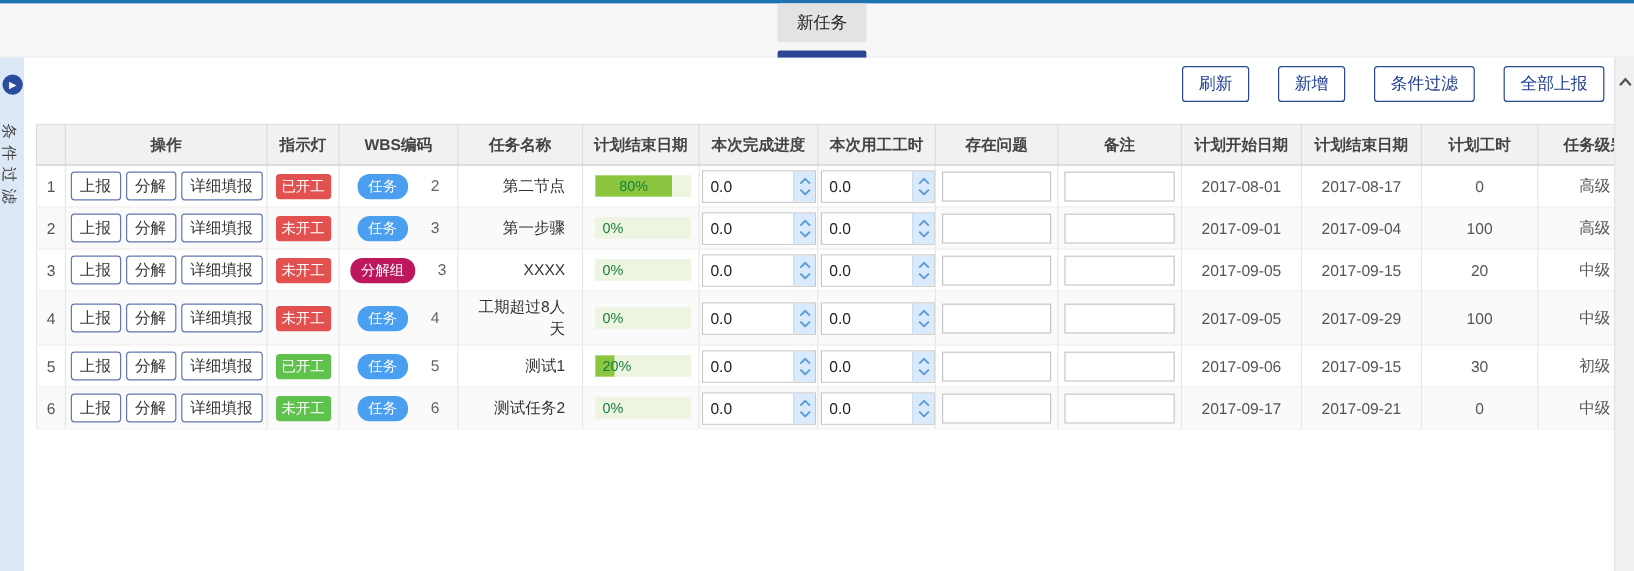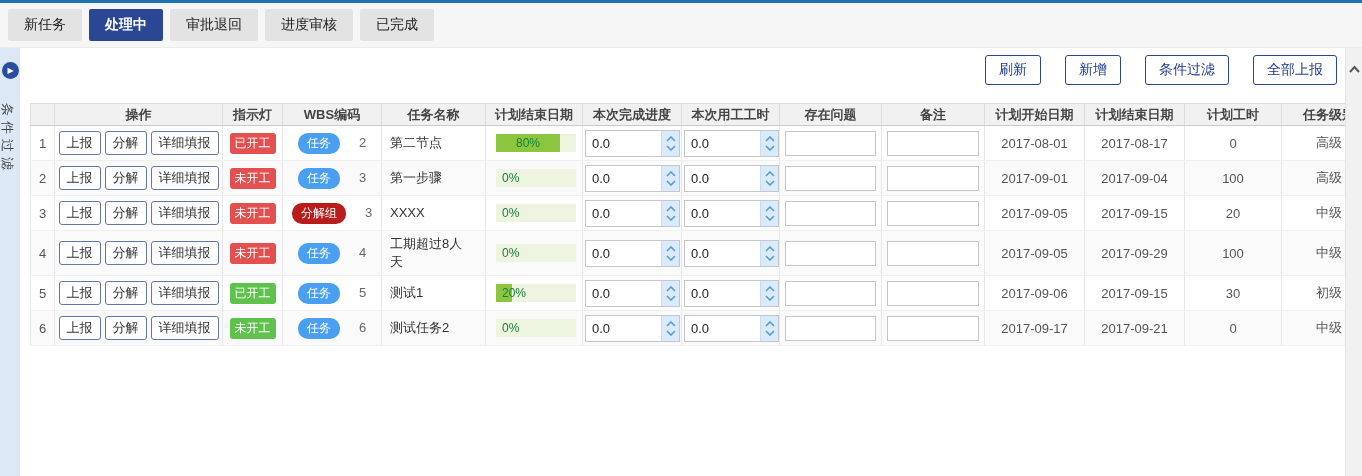--- a/index.html
+++ b/index.html
@@ -1,44 +1,44 @@
 <!DOCTYPE html>
 <html><head>
 <meta charset="utf-8">
 <style>
   * { margin:0; padding:0; box-sizing:border-box; }
   html,body { width:1362px; height:476px; overflow:hidden; background:#fff;
     font-family:"Liberation Sans","DejaVu Sans",sans-serif; }
   .topline { position:absolute; top:0; left:0; width:1362px; height:3px; background:#1f72b2; }
   .tabbar { position:absolute; top:3px; left:0; width:1362px; height:45px; background:#f6f6f6;
-    border-bottom:1px solid #ebebeb; display:flex; align-items:center; padding-left:8px; gap:7px; }
+    border-bottom:1px solid #ebebeb; display:flex; align-items:center; padding-left:8px; gap:7px;flex-direction:column; }
   .tab { padding:7px 16px; font-size:14px; background:#e3e3e3; color:#222; border-radius:2px;
     cursor:pointer; white-space:nowrap; }
   .tab.active { background:#2b4693; color:#fff; font-weight:bold; }
   .content { position:absolute; top:48px; left:0; width:1362px; bottom:0; background:#fff; }
   .side-strip { position:absolute; left:0; top:0; bottom:0; width:20px; background:#dde8f7; }
   .expander { position:absolute; left:2px; top:14px; width:17px; height:17px; border-radius:50%;
     background:#2b4b9e; color:#fff; font-size:8px; line-height:17px; text-align:center; cursor:pointer; }
   .filter-label { position:absolute; left:16px; top:55px; transform-origin:0 0; transform:rotate(90deg);
     font-size:13px; color:#444; letter-spacing:5px; white-space:nowrap; }
   .vscroll { position:absolute; right:0; top:0; bottom:0; width:17px; background:#f1f1f1;
     border-left:1px solid #e3e3e3; }
   .scroll-up { position:absolute; top:12px; left:2px; cursor:pointer; }
   .toolbar { position:absolute; right:25px; top:7px; display:flex; gap:24px; }
   .tbtn { background:#fff; border:1px solid #2b4693; color:#1d3c8f; font-size:14px;
     padding:5px 13px; border-radius:3px; cursor:pointer; white-space:nowrap; }
   .grid-wrap { position:absolute; left:30px; top:55px; width:1315px; overflow:hidden; }
   table { border-collapse:collapse; table-layout:fixed; width:1346px; }
-  th { height:22px; background:#f1f1f1; font-size:13px; color:#444; font-weight:bold;
+  th { height:34px; background:#f1f1f1; font-size:13px; color:#444; font-weight:bold;
     border:1px solid #ddd; border-bottom:1px solid #ccc; text-align:center; }
   td { height:35px; border-right:1px solid #e7e7e7; border-bottom:1px solid #efefef;
     font-size:13px; color:#555; text-align:center; padding:0 2px; vertical-align:middle; }
   td:first-child { border-left:1px solid #e7e7e7; }
   tr.even td { background:#fafafa; }
-  .cell-name { text-align:left; padding:4px 14px 4px 8px; color:#333; font-size:13px; line-height:18px; }
+  .cell-name { text-align:right; padding:4px 14px 4px 8px; color:#333; font-size:13px; line-height:18px; }
   .actions { display:flex; gap:4px; justify-content:center; align-items:center; }
   .abtn { border:1px solid #6377ae; background:#fff; color:#333; font-size:13px;
     padding:2px 7px; border-radius:3px; cursor:pointer; white-space:nowrap; }
   .ind { display:inline-block; color:#fff; font-size:12px; padding:2px 5px; border-radius:3px; }
   .wbs-pill { display:inline-block; color:#fff; font-size:12px; padding:2px 9px; border-radius:10px;
     margin-right:19px; }
   .wbs-num { color:#666; font-size:13px; }
   .prog { position:relative; width:80px; height:18px; background:#edf4df; margin-left:8px; overflow:hidden; }
   .prog-fill { position:absolute; left:0; top:0; bottom:0; background:#8cc63e; }
   .prog-label { position:absolute; top:2px; font-size:12px; color:#15803d; }
@@ -235,21 +235,21 @@
     <td>
               <div class="actions">
                 <button class="abtn">上报</button>
                 <button class="abtn">分解</button>
                 <button class="abtn">详细填报</button>
               </div>
             </td>
     <td>
       <span class="ind" style="background: rgb(226, 80, 80);">未开工</span></td>
     <td>
-      <span class="wbs-pill" style="background: #b91c1c;">分解组</span><span class="wbs-num">3</span></td>
+      <span class="wbs-pill" style="background: #be185d;">分解组</span><span class="wbs-num">3</span></td>
     <td class="cell-name">XXXX</td>
     <td>
       <div class="prog">
         <div class="prog-fill" style="width: 0px;"></div>
         <div class="prog-label" style="left: 6px;">0%</div>
       </div>
             </td>
     <td>
       <div class="spin">
         <input type="text" value="0.0" style="">

